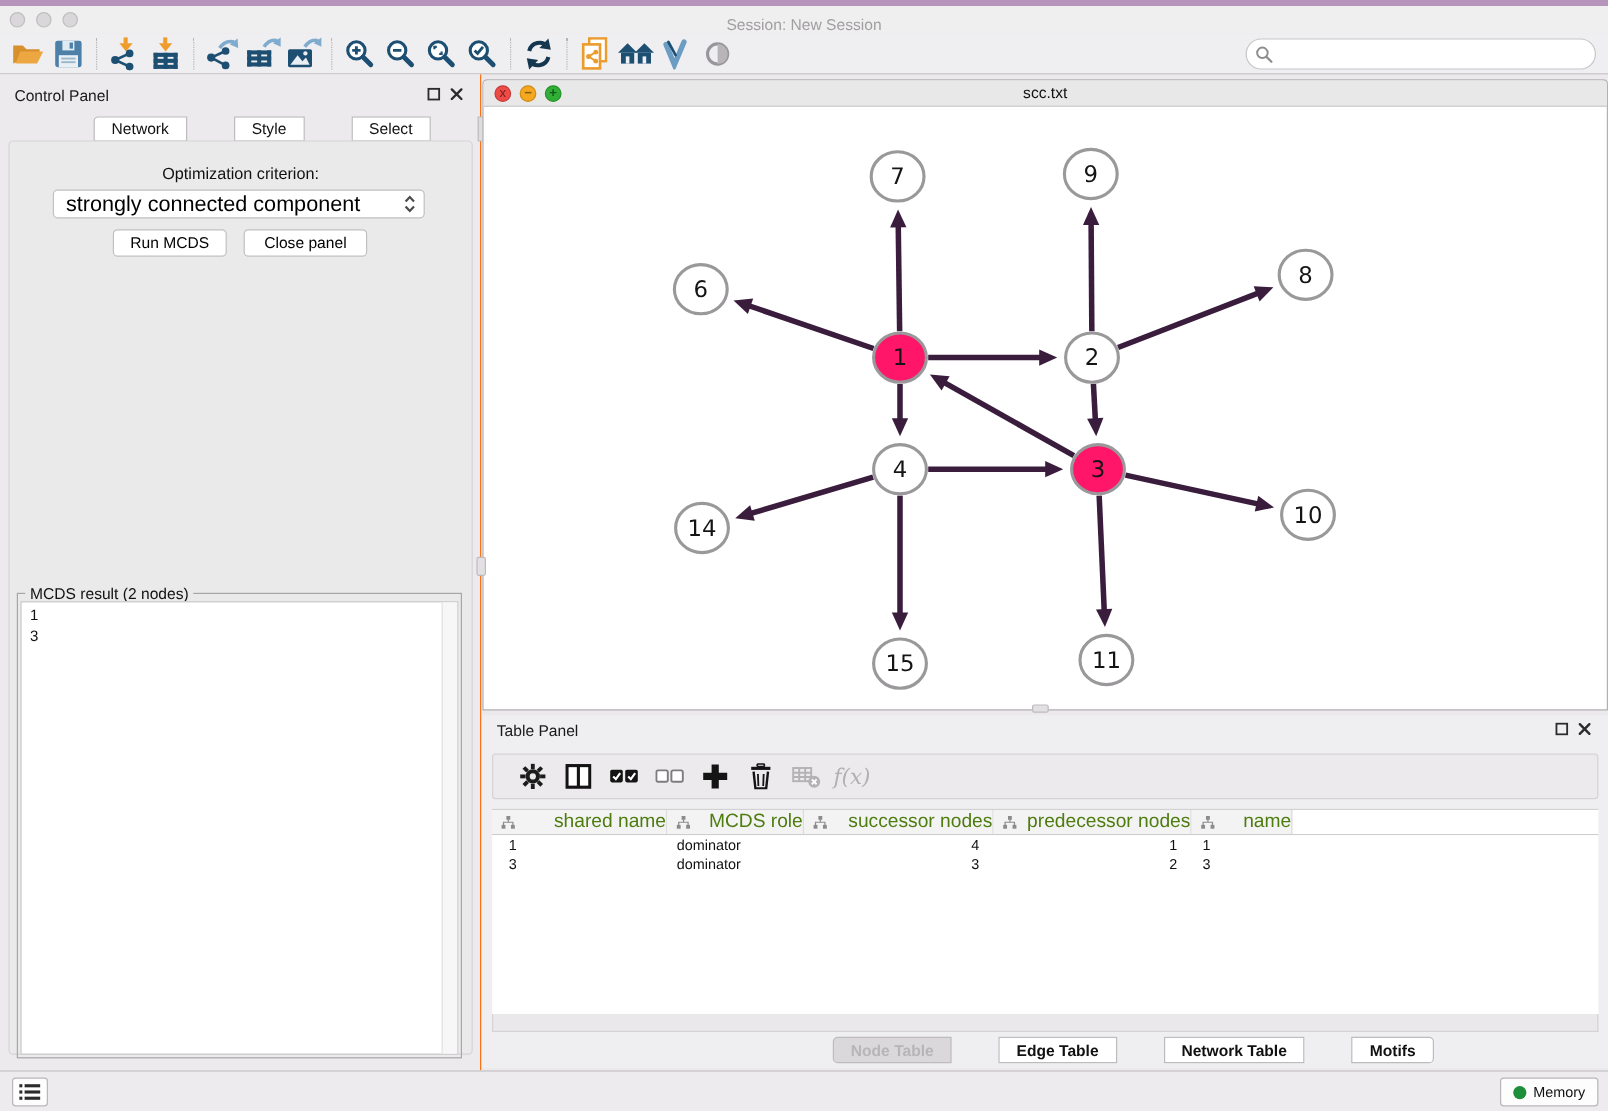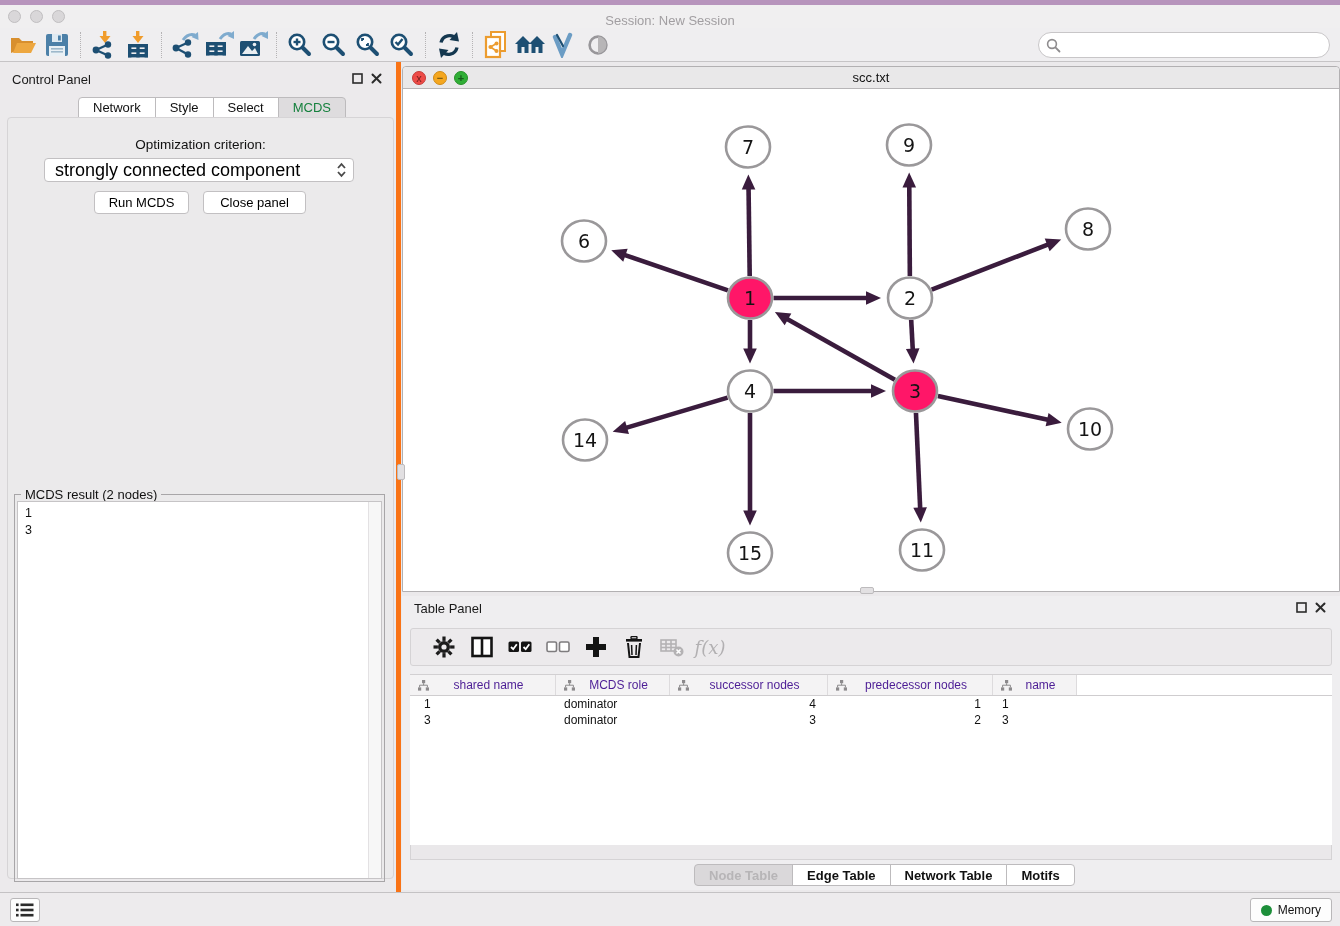--- a/index.html
+++ b/index.html
@@ -26,25 +26,25 @@
   .tb-sep { width:1px; height:26px; margin:0 6px; border-left:1px dotted #b5b3b5; flex:0 0 auto; }
   #search-wrap { position:absolute; right:10px; top:4px; width:292px; height:26px; }
   #search-input {
     width:100%; height:100%; border:1px solid #c8c6c8; border-radius:13px;
     background:#fff; padding-left:26px; font-size:13px; outline:none;
     font-family:"Liberation Sans", sans-serif;
   }
   #search-icon { position:absolute; left:8px; top:6px; }
 
   
-  #control-panel { left:0; top:62px; width:401px; height:830px; background:#eceaec; border-right:5px solid #f97316; }
+  #control-panel { left:0; top:62px; width:401px; height:830px; background:#eceaec; border-right:1px solid #f97316; }
   #cp-title { left:12px; top:10px; font-size:13px; color:#1a1a1a; }
   .panel-btns { position:absolute; display:flex; gap:8px; align-items:center; }
   #cp-btns { right:14px; top:11px; }
-  .tabs-row { position:absolute; display:flex; }
+  .tabs-row { position:absolute; display:flex;gap:40px; }
   #cp-tabs { left:78px; top:35px; }
   .tab {
     height:21px; padding:0 14px; background:#fff; border:1px solid #bdbbbd;
     font-size:13px; display:flex; align-items:center; justify-content:center;
     margin-left:-1px; color:#111; cursor:default; white-space:nowrap;
   }
   .tab:first-child { border-top-left-radius:4px; margin-left:0; }
   .tab:last-child { border-top-right-radius:4px; }
   .tab.selected { background:#dedcde; color:#15803d; }
   #cp-body { left:7px; top:55px; width:387px; height:762px; background:#ebeaeb; border:1px solid #d6d4d6; border-radius:4px; }
@@ -80,21 +80,21 @@
   #h-split-handle { left:860px; top:587px; width:14px; height:7px; }
 
   
   #table-panel { left:402px; top:596px; width:938px; height:294px; background:#efeef0; }
   #tp-title { left:12px; top:5px; font-size:13px; color:#1a1a1a; }
   #tp-btns { right:14px; top:6px; }
   #tp-toolbar { left:8px; top:32px; width:922px; height:38px; background:#eceaec; border:1px solid #d5d3d5; border-radius:3px; display:flex; align-items:center; padding-left:14px; }
   .tp-icon { width:38px; height:32px; display:flex; align-items:center; justify-content:center; }
   #fx-icon { font-family:"DejaVu Serif", serif; font-style:italic; color:#b2b0b2; font-size:18px; }
   #tbl-header { left:8px; top:78px; width:922px; height:22px; background:#fff; border-top:1px solid #d2d0d2; border-bottom:1px solid #cfcdcf; display:flex; }
-  .hcell { height:100%; background:#f4f3f4; border-right:1px solid #dddbdd; display:flex; align-items:center; justify-content:center; gap:6px; font-size:12px; color:#4c1d95; position:relative; }
+  .hcell { height:100%; background:#f4f3f4; border-right:1px solid #dddbdd; display:flex; align-items:center; justify-content:flex-end; gap:6px; font-size:16px; color:#4d7c0f; position:relative; }
   .hcell .hier { position:absolute; left:7px; top:5px; }
   #tbl-body { left:8px; top:100px; width:922px; height:149px; background:#fff; }
   .trow { display:flex; height:16px; font-size:12px; color:#111; align-items:center; }
   .tcell { height:16px; line-height:16px; white-space:nowrap; overflow:hidden; }
   #tbl-hscroll { left:8px; top:249px; width:922px; height:15px; background:#eae8ea; border:1px solid #d5d3d5; border-top:none; }
   #tp-tabs { left:292px; top:268px; }
   #tp-tabs .tab { height:22px; font-weight:bold; font-size:13px; }
   #tp-tabs .tab:first-child { border-radius:4px 0 0 4px; }
   #tp-tabs .tab:last-child { border-radius:0 4px 4px 0; }
   #tp-tabs .tab.selected { background:#dad8da; color:#b7b5b7; }

